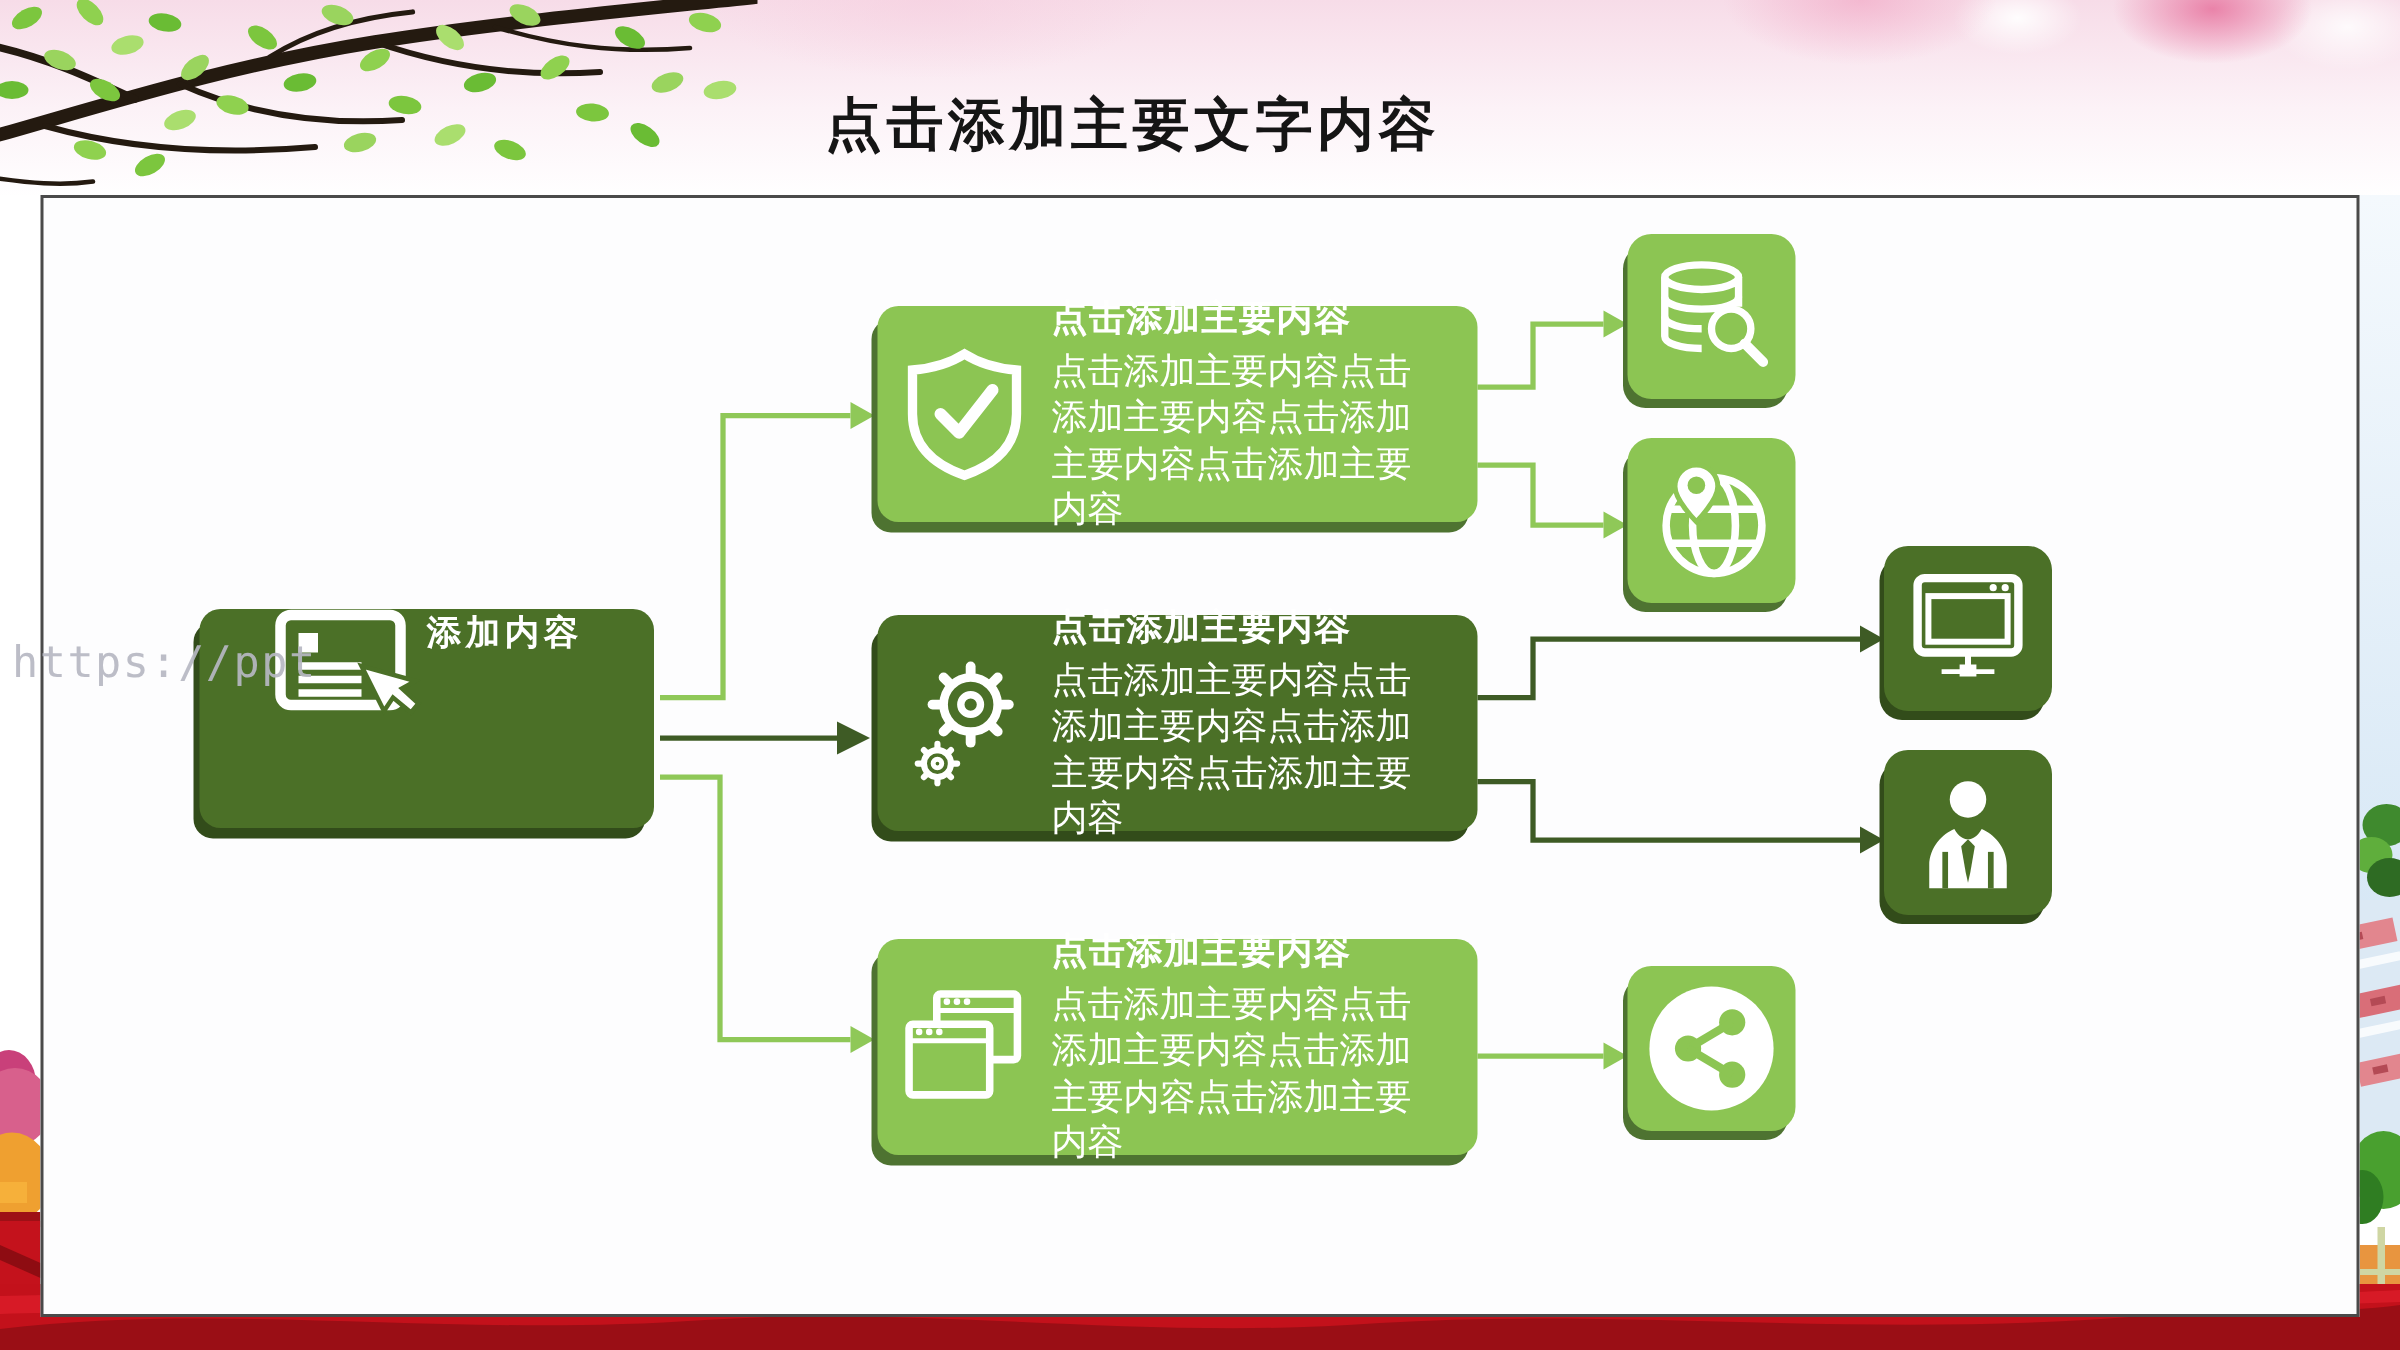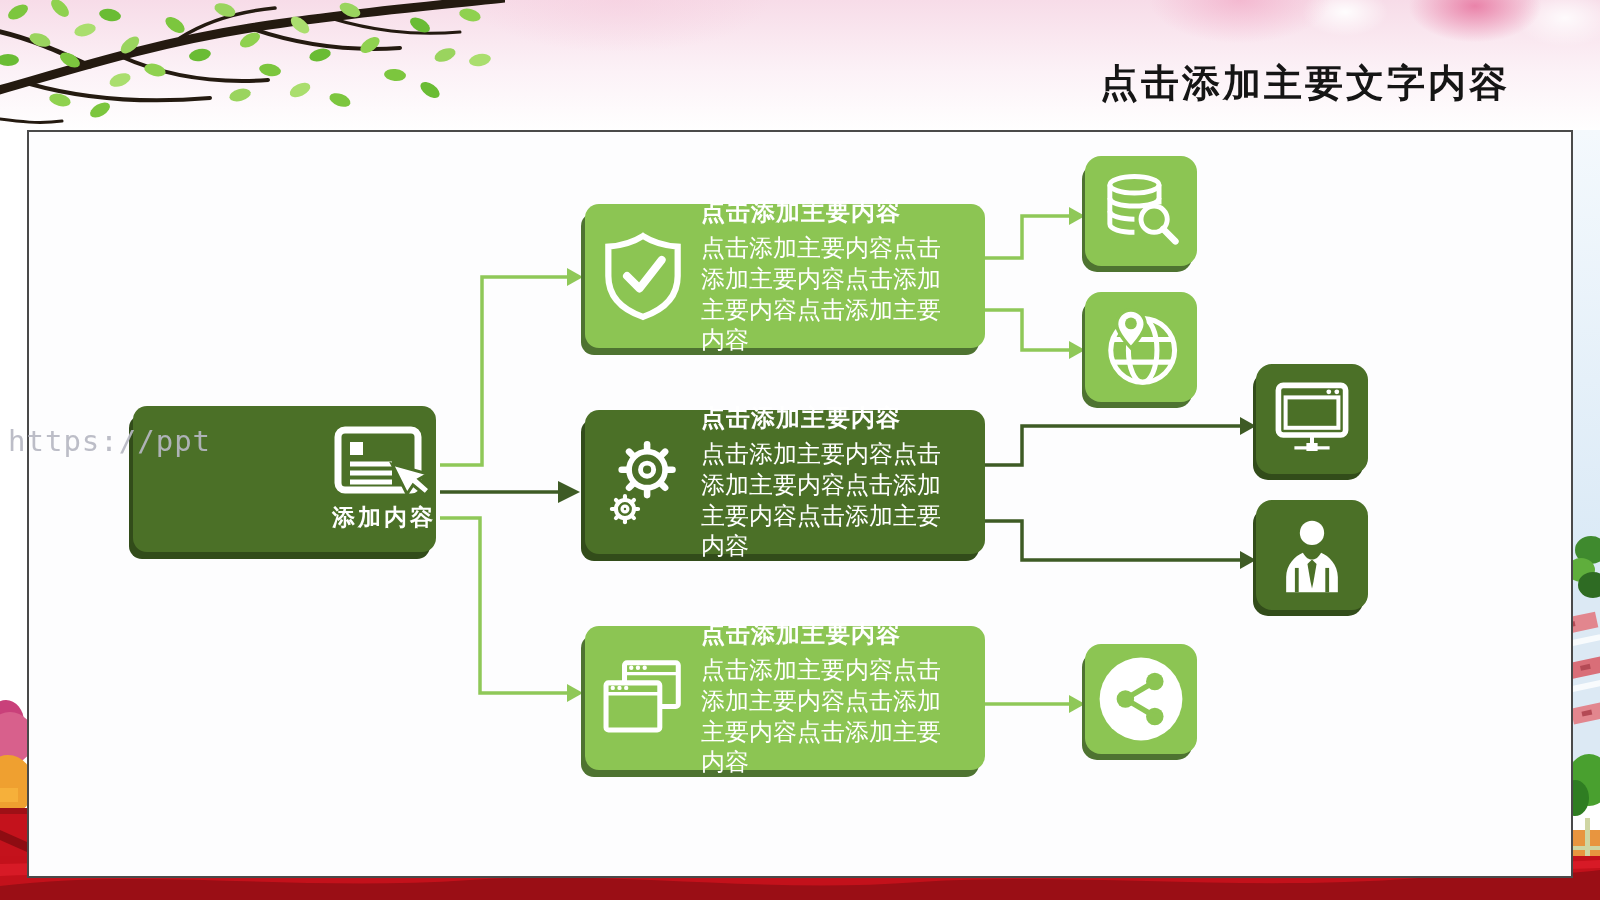--- a/index.html
+++ b/index.html
@@ -19,32 +19,32 @@
   .bg-bottom{position:absolute;left:0;top:856px;width:1600px;height:44px;z-index:0}
   .bg-left{position:absolute;left:0;top:130px;width:27px;height:770px;z-index:0}
   .bg-right{position:absolute;left:1573px;top:130px;width:27px;height:770px;z-index:0}
   .tree{position:absolute;left:0;top:0;width:505px;height:136px;z-index:2;pointer-events:none}
 
   
   .panel{position:absolute;left:27px;top:130px;width:1546px;height:748px;
     background:#fdfdfe;border:2px solid #4a4a4a;z-index:1}
 
   
-  .slide-title{position:absolute;top:58px;left:0;width:1510px;text-align:right;
+  .slide-title{position:absolute;top:58px;left:0;width:1510px;text-align:center;
     font-size:38px;font-weight:600;color:#151515;letter-spacing:3px;z-index:3}
   .watermark{position:absolute;left:8px;top:424px;font-size:29px;letter-spacing:1px;
     color:rgba(182,183,194,.92);z-index:4;font-family:"DejaVu Sans Mono",monospace}
 
   
   .box{position:absolute;border-radius:14px;color:#fff;z-index:3}
   .box-light{background:#8cc553;box-shadow:-5px 8px 0 -1px #4e7331}
   .box-dark{background:#4b7027;box-shadow:-5px 8px 0 -1px #324c1a}
 
-  .root-box{left:133px;top:406px;width:303px;height:146px;display:flex;flex-direction:column;
-    align-items:flex-end;justify-content:center;gap:0}
+  .root-box{left:133px;top:406px;width:303px;height:146px;display:flex;flex-direction:row;
+    align-items:flex-start;justify-content:center;gap:0}
   .root-label{font-size:23px;font-weight:bold;letter-spacing:3px}
 
   .branch{left:585px;width:400px;height:144px;display:flex;align-items:center}
   #branch1{top:204px} #branch2{top:410px} #branch3{top:626px}
   .branch .icon-wrap{flex:0 0 116px;display:flex;justify-content:center;align-items:center}
   .branch .texts{flex:1;padding-right:32px}
   .branch-title{font-size:24px;font-weight:bold;letter-spacing:1px;margin-bottom:5px}
   .branch-body{font-size:24px;line-height:1.28;width:256px}
 
   .leaf{position:absolute;width:112px;height:110px;border-radius:16px;display:flex;

